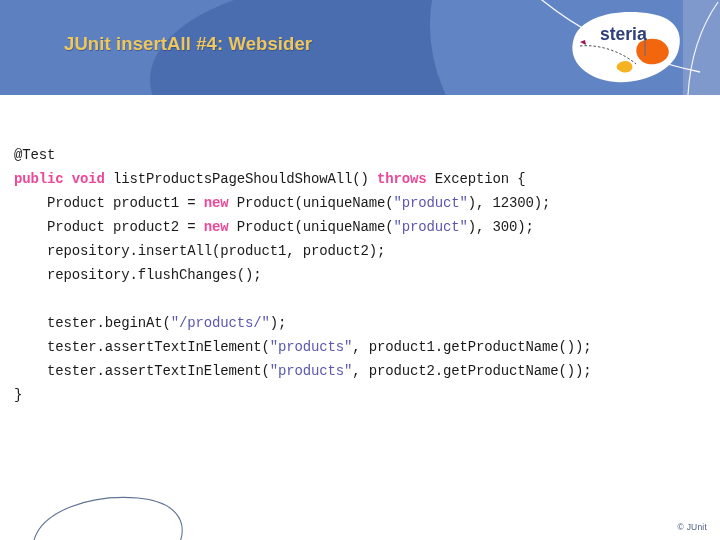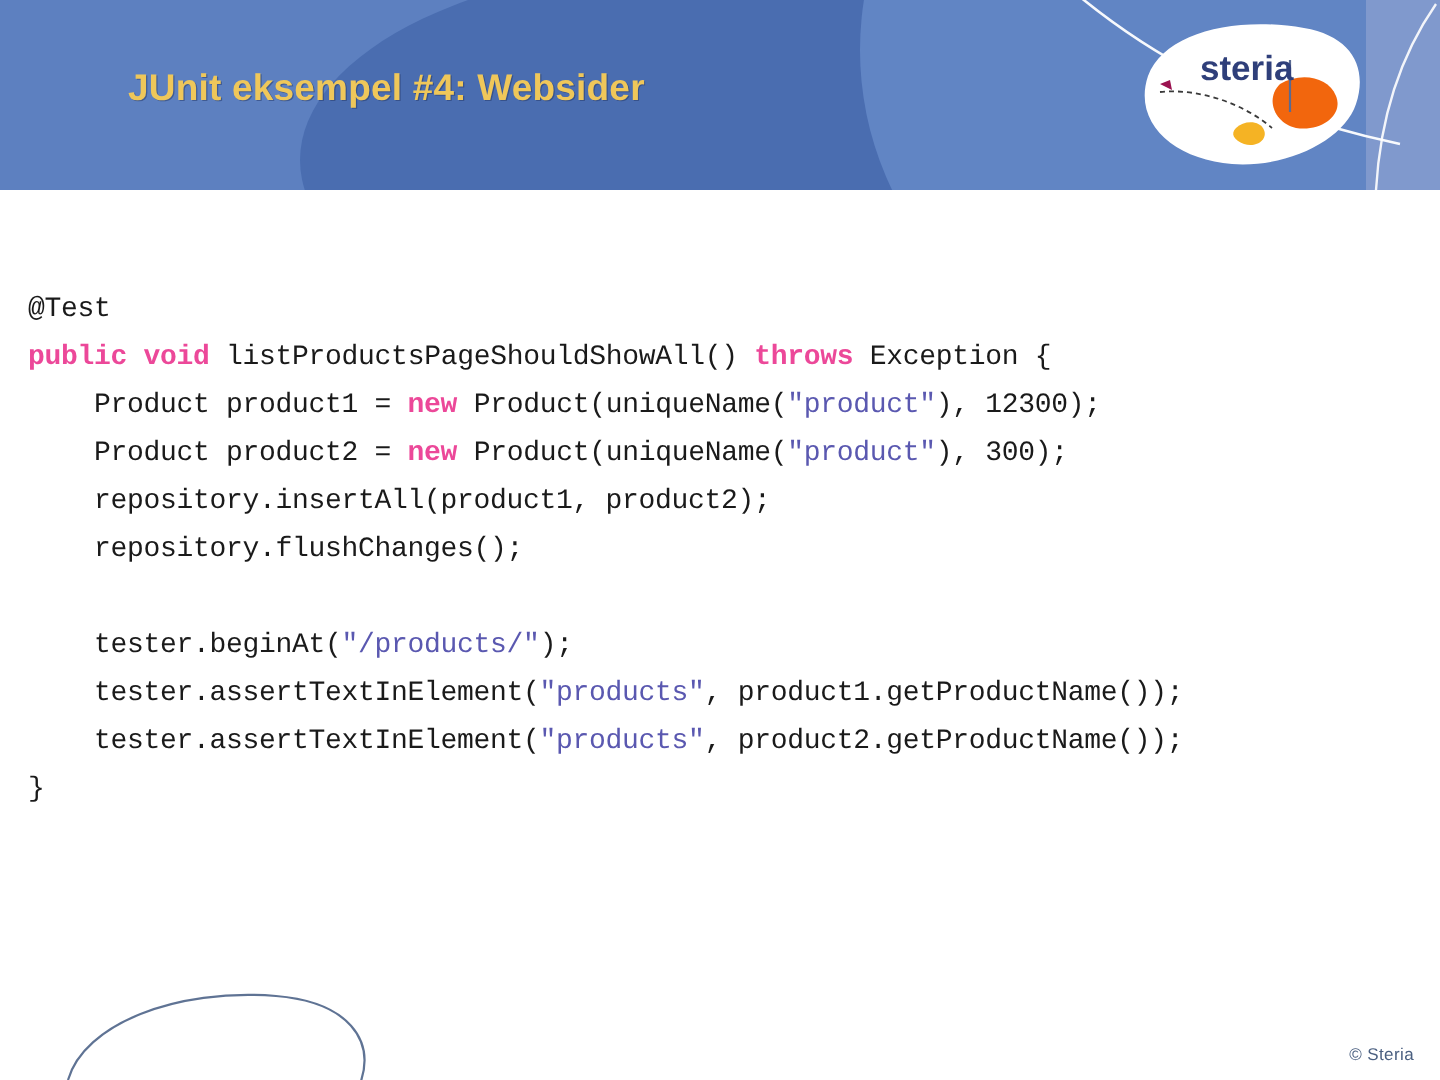--- a/index.html
+++ b/index.html
@@ -140,21 +140,21 @@
     <div class="hdr-blob" id="hdr-blob-a"></div>
     <div class="hdr-blob" id="hdr-blob-b"></div>
     <div class="hdr-blob" id="hdr-blob-c"></div>
     <div id="hdr-strip"></div>
 
     <svg id="hdr-curve" viewBox="0 0 720 95">
       <path d="M 530 -10 C 570 25, 620 55, 700 72" fill="none" stroke="#ffffff" stroke-width="1.3" opacity="0.95"></path>
       <path d="M 688 95 C 690 60, 700 28, 718 2" fill="none" stroke="#ffffff" stroke-width="1.2" opacity="0.9"></path>
     </svg>
 
-    <div id="header-title">JUnit eksempel #4: Websider</div>
+    <div id="header-title">JUnit insertAll #4: Websider</div>
 
     <svg id="logo" viewBox="0 0 130 78">
       <path d="M 18 30 C 26 8, 62 0, 96 6 C 120 10, 128 26, 122 44
                C 116 62, 88 76, 60 74 C 32 72, 10 54, 18 30 Z" fill="#ffffff"></path>
       <path d="M 84 34 C 94 28, 108 30, 112 40 C 116 50, 104 58, 92 56
                C 82 54, 76 42, 84 34 Z" fill="#f2660d"></path>
       <path d="M 62 56 C 66 52, 74 52, 76 57 C 78 62, 72 66, 66 64
                C 61 62, 59 59, 62 56 Z" fill="#f5b324"></path>
       <line x1="89" y1="22" x2="89" y2="48" stroke="#5a6a92" stroke-width="1.1"></line>
       <path d="M 24 38 C 44 36, 66 44, 80 56" fill="none" stroke="#3a3a3a" stroke-width="0.9" stroke-dasharray="2.5 2"></path>
@@ -163,15 +163,15 @@
     </svg>
   </div>
 
   <div id="code-block"><div class="code-line" id="line-1"><span class="plain">@Test</span></div><div class="code-line" id="line-2"><span class="kw">public</span><span class="plain"> </span><span class="kw">void</span><span class="plain"> listProductsPageShouldShowAll() </span><span class="kw">throws</span><span class="plain"> Exception {</span></div><div class="code-line" id="line-3"><span class="plain">    Product product1 = </span><span class="kw">new</span><span class="plain"> Product(uniqueName(</span><span class="str">"product"</span><span class="plain">), 12300);</span></div><div class="code-line" id="line-4"><span class="plain">    Product product2 = </span><span class="kw">new</span><span class="plain"> Product(uniqueName(</span><span class="str">"product"</span><span class="plain">), 300);</span></div><div class="code-line" id="line-5"><span class="plain">    repository.insertAll(product1, product2);</span></div><div class="code-line" id="line-6"><span class="plain">    repository.flushChanges();</span></div><div class="code-line" id="line-7">&nbsp;</div><div class="code-line" id="line-8"><span class="plain">    tester.beginAt(</span><span class="str">"/products/"</span><span class="plain">);</span></div><div class="code-line" id="line-9"><span class="plain">    tester.assertTextInElement(</span><span class="str">"products"</span><span class="plain">, product1.getProductName());</span></div><div class="code-line" id="line-10"><span class="plain">    tester.assertTextInElement(</span><span class="str">"products"</span><span class="plain">, product2.getProductName());</span></div><div class="code-line" id="line-11"><span class="plain">}</span></div></div>
 
   <svg id="footer-mark" viewBox="0 0 175 78">
     <path d="M 6 52 C 14 24, 60 6, 110 10 C 146 13, 160 32, 152 54
              C 146 72, 116 86, 82 84" fill="none" stroke="#5f7394" stroke-width="1.1"></path>
   </svg>
 
-  <div id="footer-copy">© Steria</div>
+  <div id="footer-copy">© JUnit</div>
 
 </div>
 
 </body></html>

